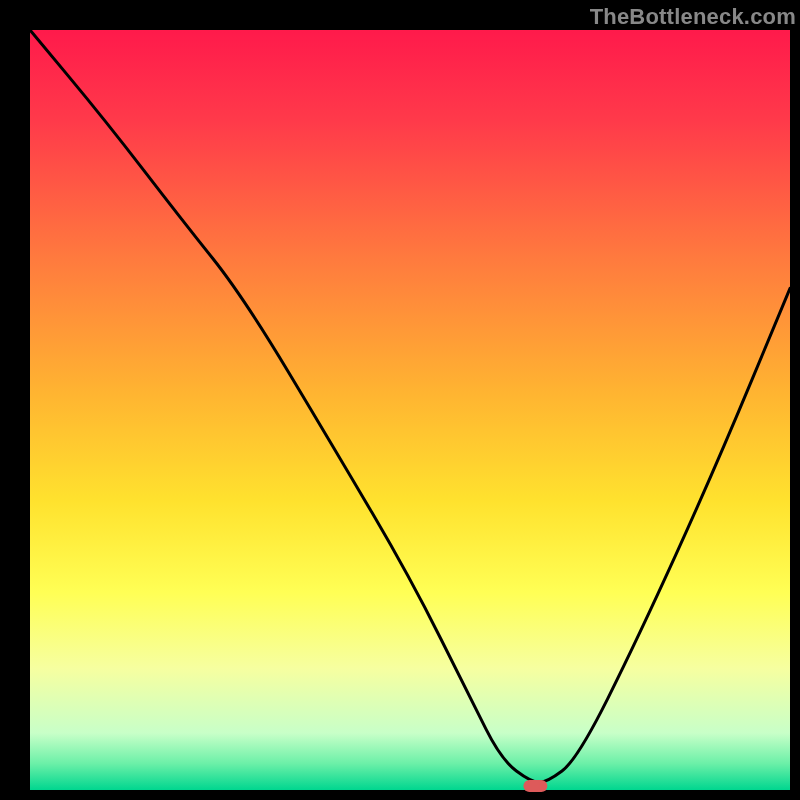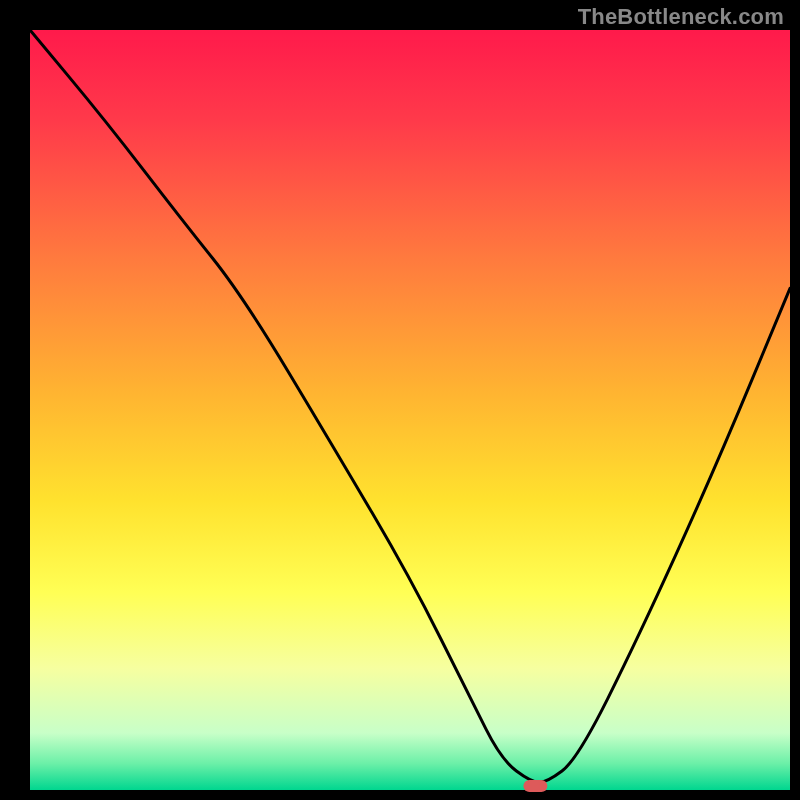--- a/index.html
+++ b/index.html
@@ -11,21 +11,21 @@
     overflow: hidden;
   }
   .wrap {
     position: relative;
     width: 800px;
     height: 800px;
   }
   .watermark {
     position: absolute;
     top: 4px;
-    right: 16px;
+    right: 4px;
     font-family: Arial, Helvetica, sans-serif;
     font-size: 22px;
     font-weight: bold;
     color: #888888;
     letter-spacing: 0.2px;
   }
   svg {
     position: absolute;
     top: 0;
     left: 0;

